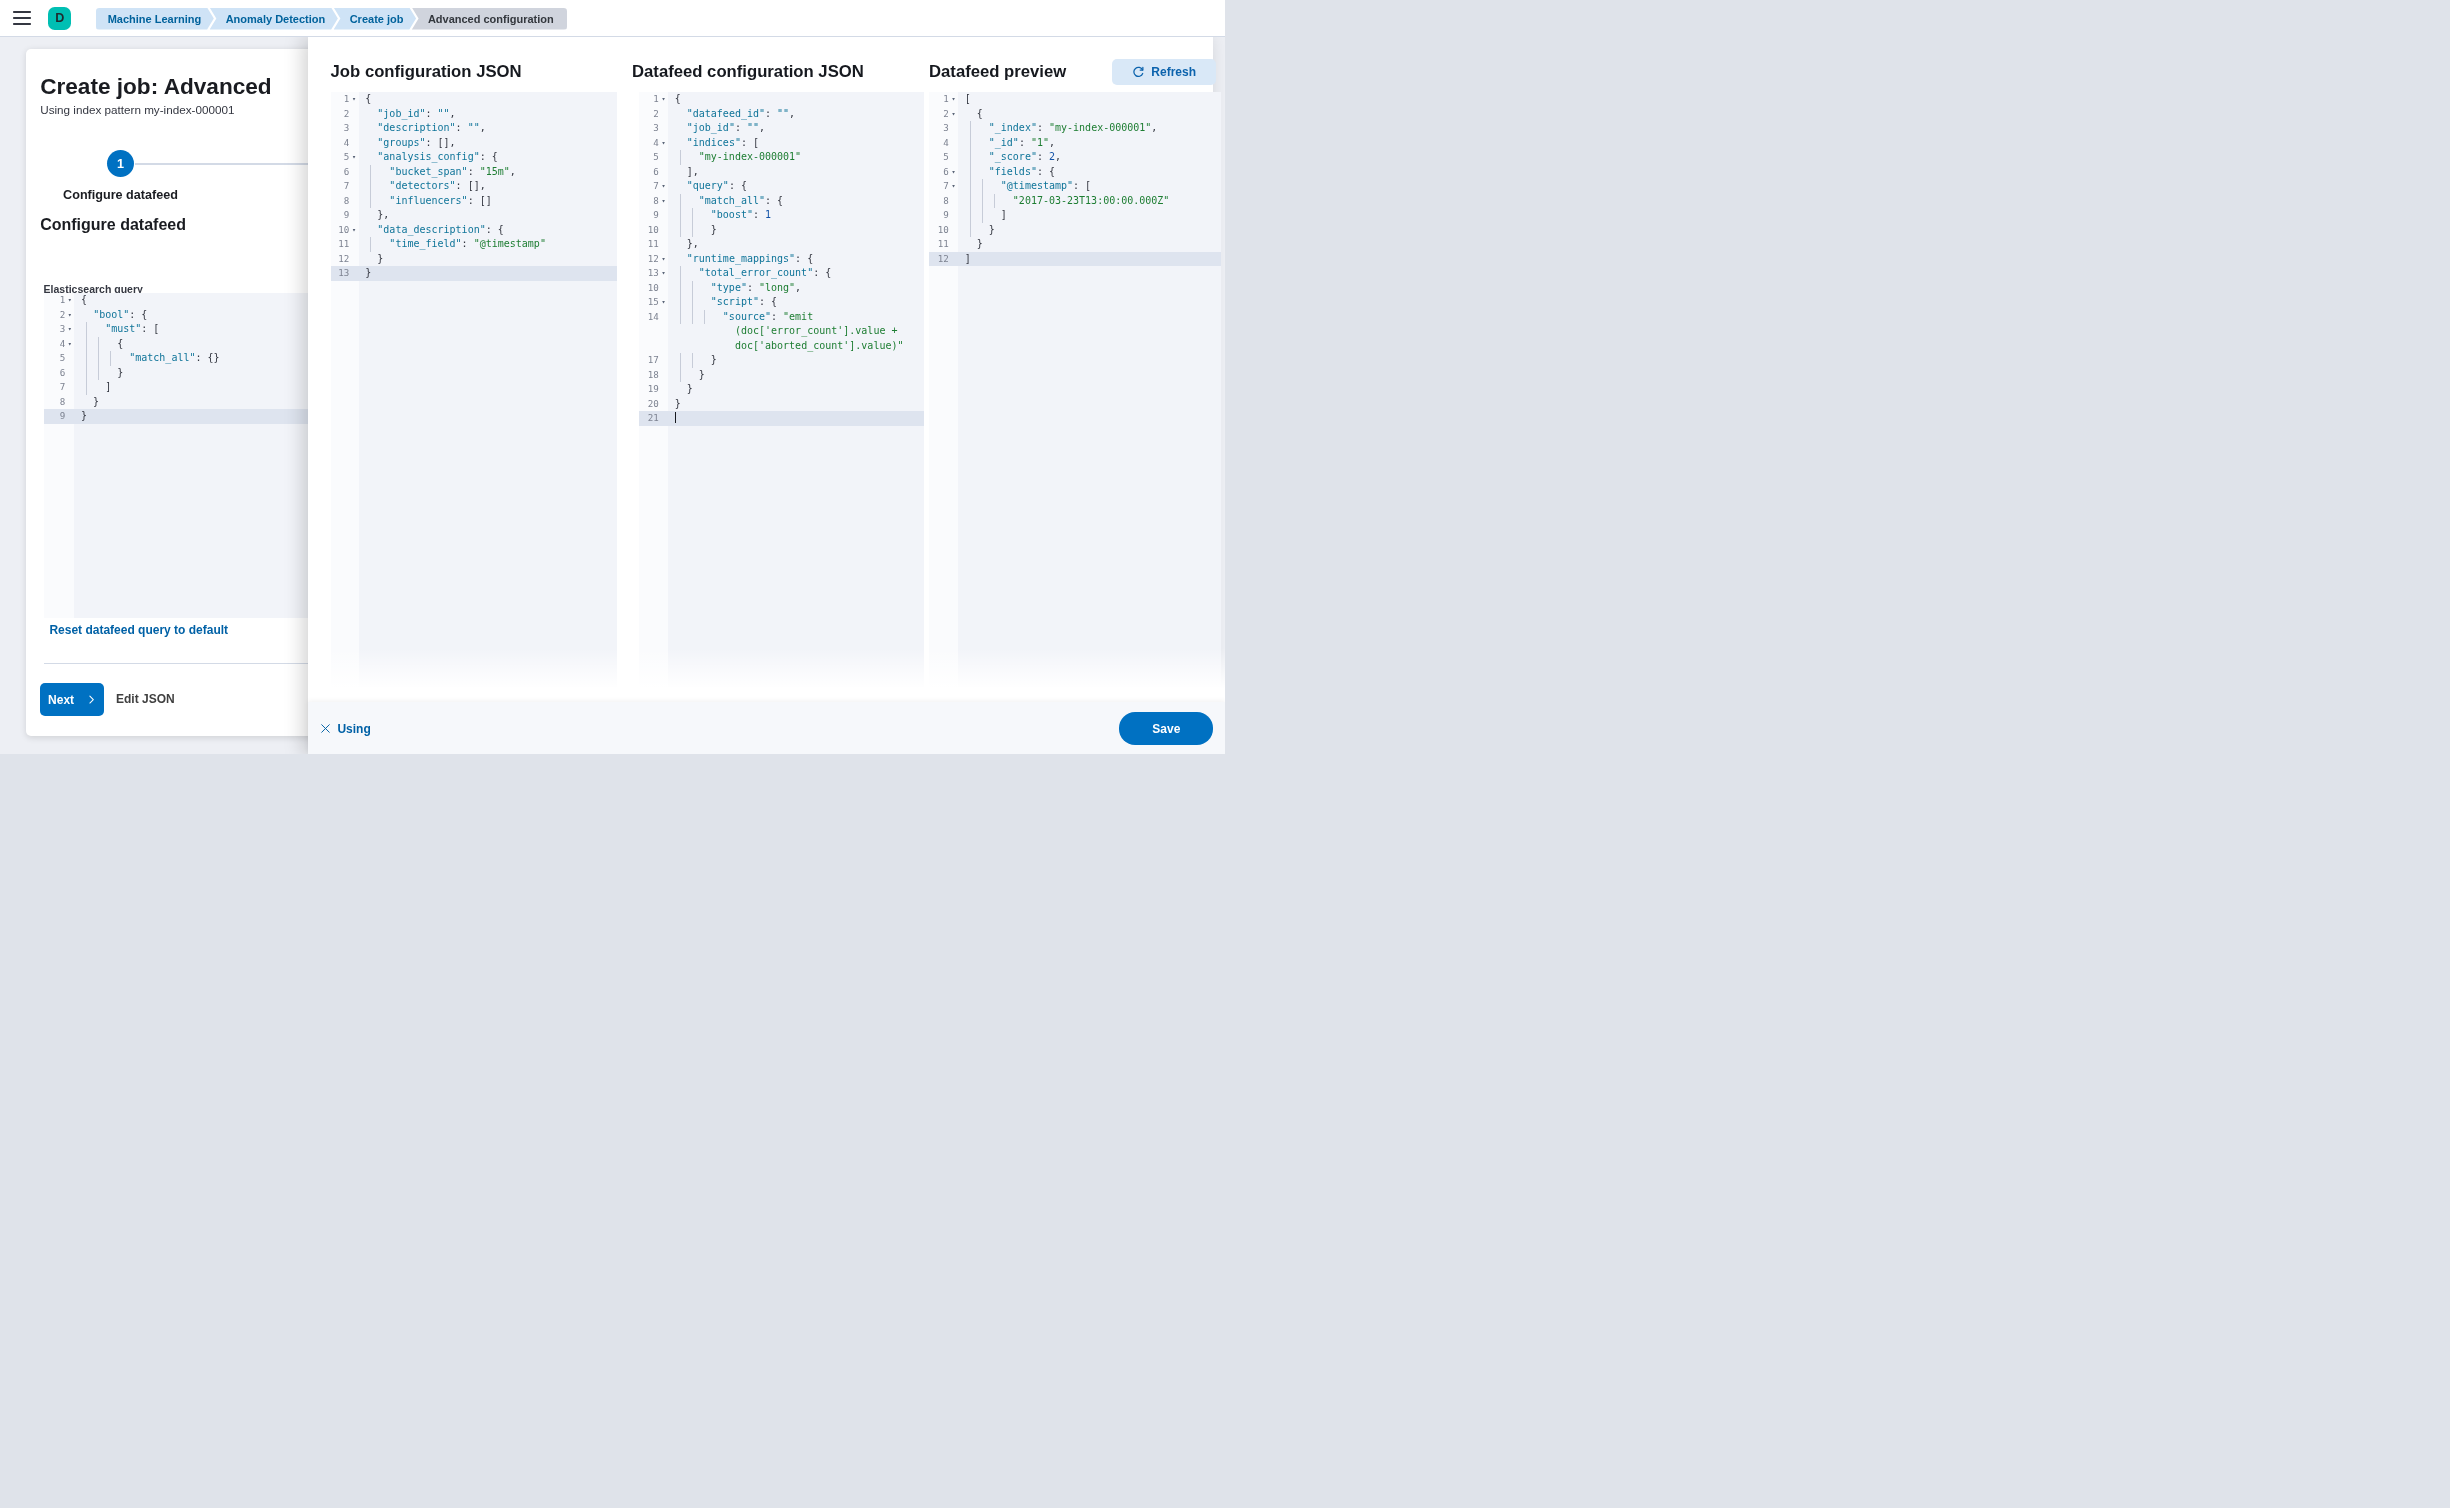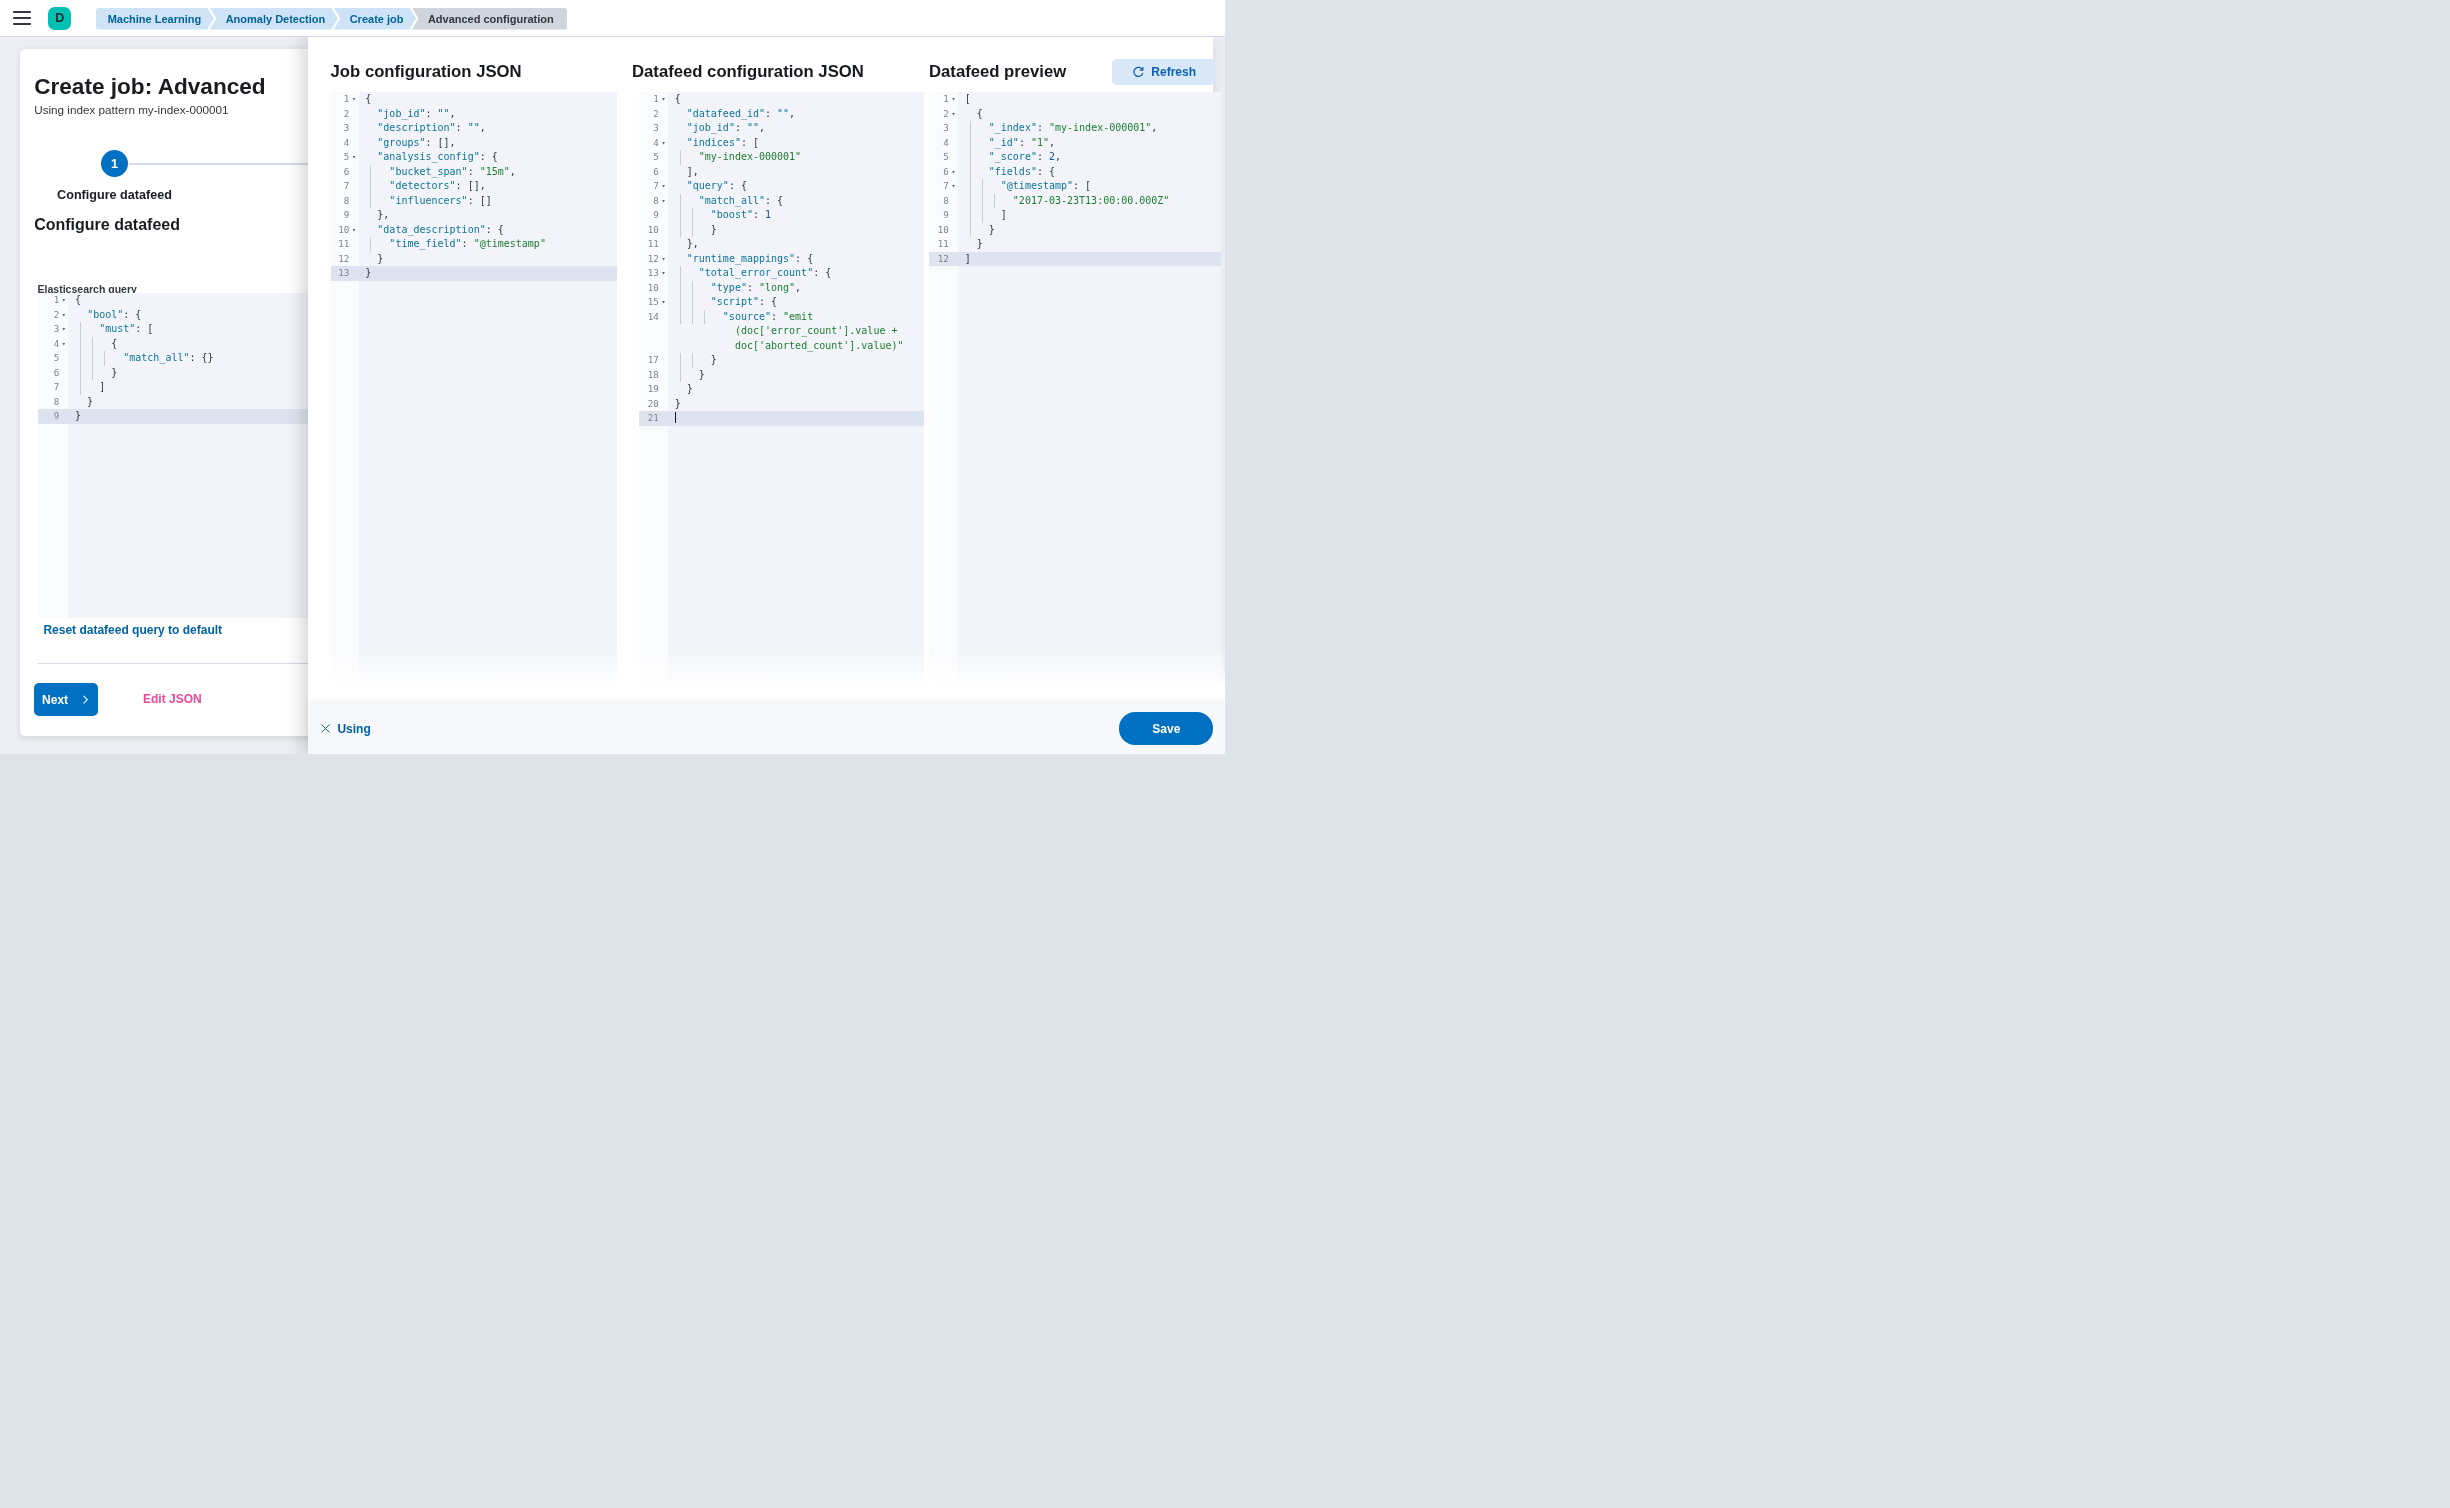--- a/index.html
+++ b/index.html
@@ -33,21 +33,21 @@
   .crumb.first {
     margin-left:12px; padding-left:11.7px; border-radius:3.3px 0 0 3.3px;
     clip-path:polygon(0 0, calc(100% - 6.7px) 0, 100% 50%, calc(100% - 6.7px) 100%, 0 100%);
   }
   .crumb.current {
     background:#d0d4dd; color:#33373d; padding-right:13.4px; border-radius:0 3.3px 3.3px 0;
     clip-path:polygon(0 0, 100% 0, 100% 100%, 0 100%, 6.7px 50%);
   }
   
   .card {
-    position:absolute; left:20px; top:49px; width:301px; height:687px;
+    position:absolute; left:26px; top:49px; width:301px; height:687px;
     background:#fff; border-radius:5px; box-shadow:0 1.7px 6.7px rgba(0,0,0,.12);
     overflow:hidden; z-index:10;
   }
   .page-title { position:absolute; left:14.2px; top:25px; font-size:22.6px; font-weight:bold; color:#1a1c21; }
   .page-subtitle { position:absolute; left:14.2px; top:54px; font-size:11.7px; color:#343741; }
   .step-line { position:absolute; left:109px; top:114px; width:193px; height:1.7px; background:#d3dae6; }
   .step-circle {
     position:absolute; left:81px; top:101px; width:27px; height:27px; border-radius:50%;
     background:#0071c2; color:#fff; font-size:12.6px; font-weight:600;
     display:flex; align-items:center; justify-content:center; cursor:pointer;
@@ -56,21 +56,21 @@
   .section-title { position:absolute; left:14.2px; top:167px; font-size:16px; font-weight:bold; color:#1a1c21; }
   .field-label { position:absolute; left:17.6px; top:234px; font-size:10.5px; font-weight:bold; color:#343741; }
   .es-editor-wrap { position:absolute; left:18.4px; top:244px; width:283px; height:325px; }
   .reset-link { position:absolute; left:23.4px; top:574px; font-size:12px; font-weight:600; color:#0061a6; cursor:pointer; }
   .divider { position:absolute; left:18.4px; top:614px; width:283px; height:0.8px; background:#d3dae6; }
   .next-btn {
     position:absolute; left:14.2px; top:634px; width:64px; height:33px; border:none; border-radius:5px;
     background:#0071c2; color:#fff; font-family:inherit; font-size:12px; font-weight:600;
     display:flex; align-items:center; justify-content:center; gap:13px; cursor:pointer;
   }
-  .editjson-link { position:absolute; left:90px; top:643px; font-size:12px; font-weight:600; color:#ec4899; cursor:pointer;margin-left:33px; }
+  .editjson-link { position:absolute; left:90px; top:643px; font-size:12px; font-weight:600; color:#404040; cursor:pointer; }
   
   .flyout {
     position:absolute; left:308px; top:37px; width:905px; height:718px;
     background:#fff; box-shadow:-5px 0 18.4px rgba(0,0,0,.18); z-index:20;
   }
   .col-title { position:absolute; top:25px; font-size:16.7px; font-weight:bold; color:#16191f; white-space:nowrap; }
   .col-title.t1 { left:22.6px; } .col-title.t2 { left:324px; } .col-title.t3 { left:621px; }
   .refresh-btn {
     position:absolute; left:804px; top:22px; width:104px; height:26px; border:none; border-radius:5px;
     background:#d9e8f7; color:#0c63ad; font-family:inherit; font-size:12px; font-weight:600;

